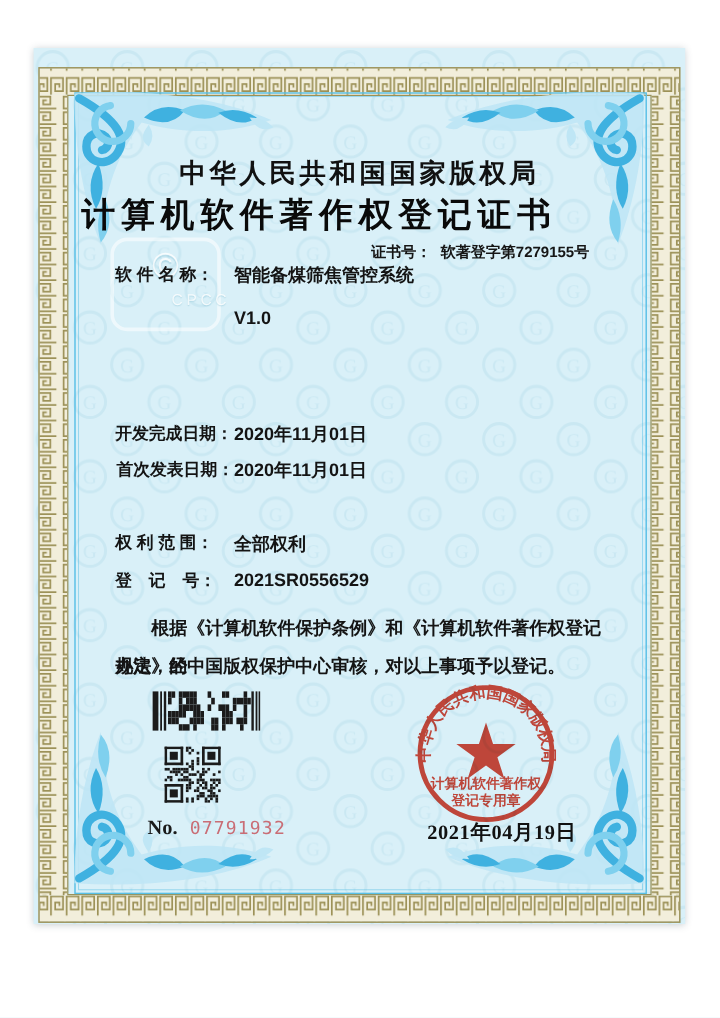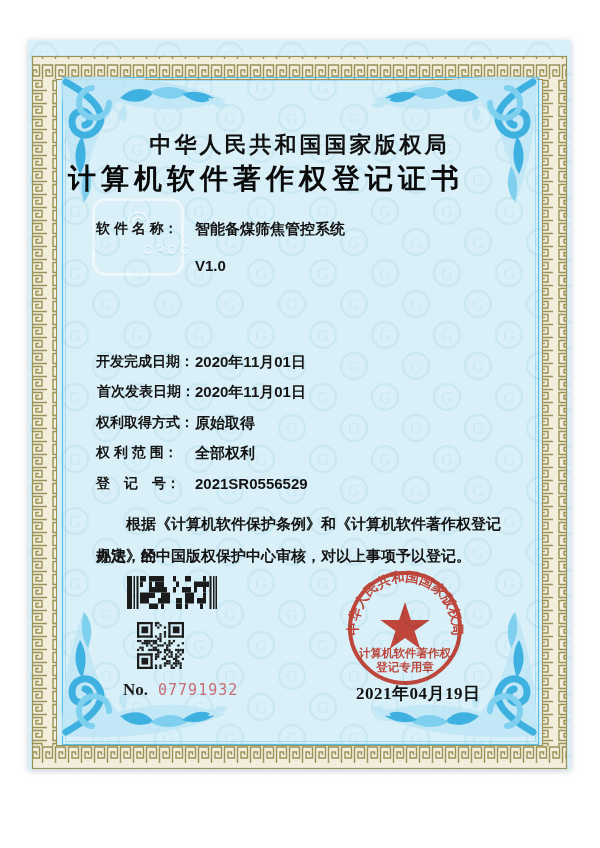--- a/index.html
+++ b/index.html
@@ -117,40 +117,39 @@
         <use href="#flourish"></use>
       </svg>
 
     <div class="watermark">
       <span class="wm-sym">©</span>
       <span class="wm-txt">CPCC</span>
     </div>
 
     <h1 class="authority">中华人民共和国国家版权局</h1>
     <h2 class="cert-title">计算机软件著作权登记证书</h2>
+    <div class="certno">
+      <span class="cn-label">证书号：</span><span>软著登字第7279155号</span>
+    </div>
 
     <div class="row r1">
       <span class="lbl">软 件 名 称：</span>
       <span class="val">智能备煤筛焦管控系统</span>
     </div>
     <div class="row r1b">
       <span class="lbl"></span>
       <span class="val">V1.0</span>
     </div>
     <div class="row r3">
       <span class="lbl">开发完成日期：</span>
       <span class="val">2020年11月01日</span>
     </div>
     <div class="row r4">
       <span class="lbl">首次发表日期：</span>
       <span class="val">2020年11月01日</span>
-    </div>
-    <div class="row r5">
-      <span class="lbl">权利取得方式：</span>
-      <span class="val">原始取得</span>
     </div>
     <div class="row r6">
       <span class="lbl">权 利 范 围：</span>
       <span class="val">全部权利</span>
     </div>
     <div class="row r7">
       <span class="lbl">登　记　号：</span>
       <span class="val">2021SR0556529</span>
     </div>
 

